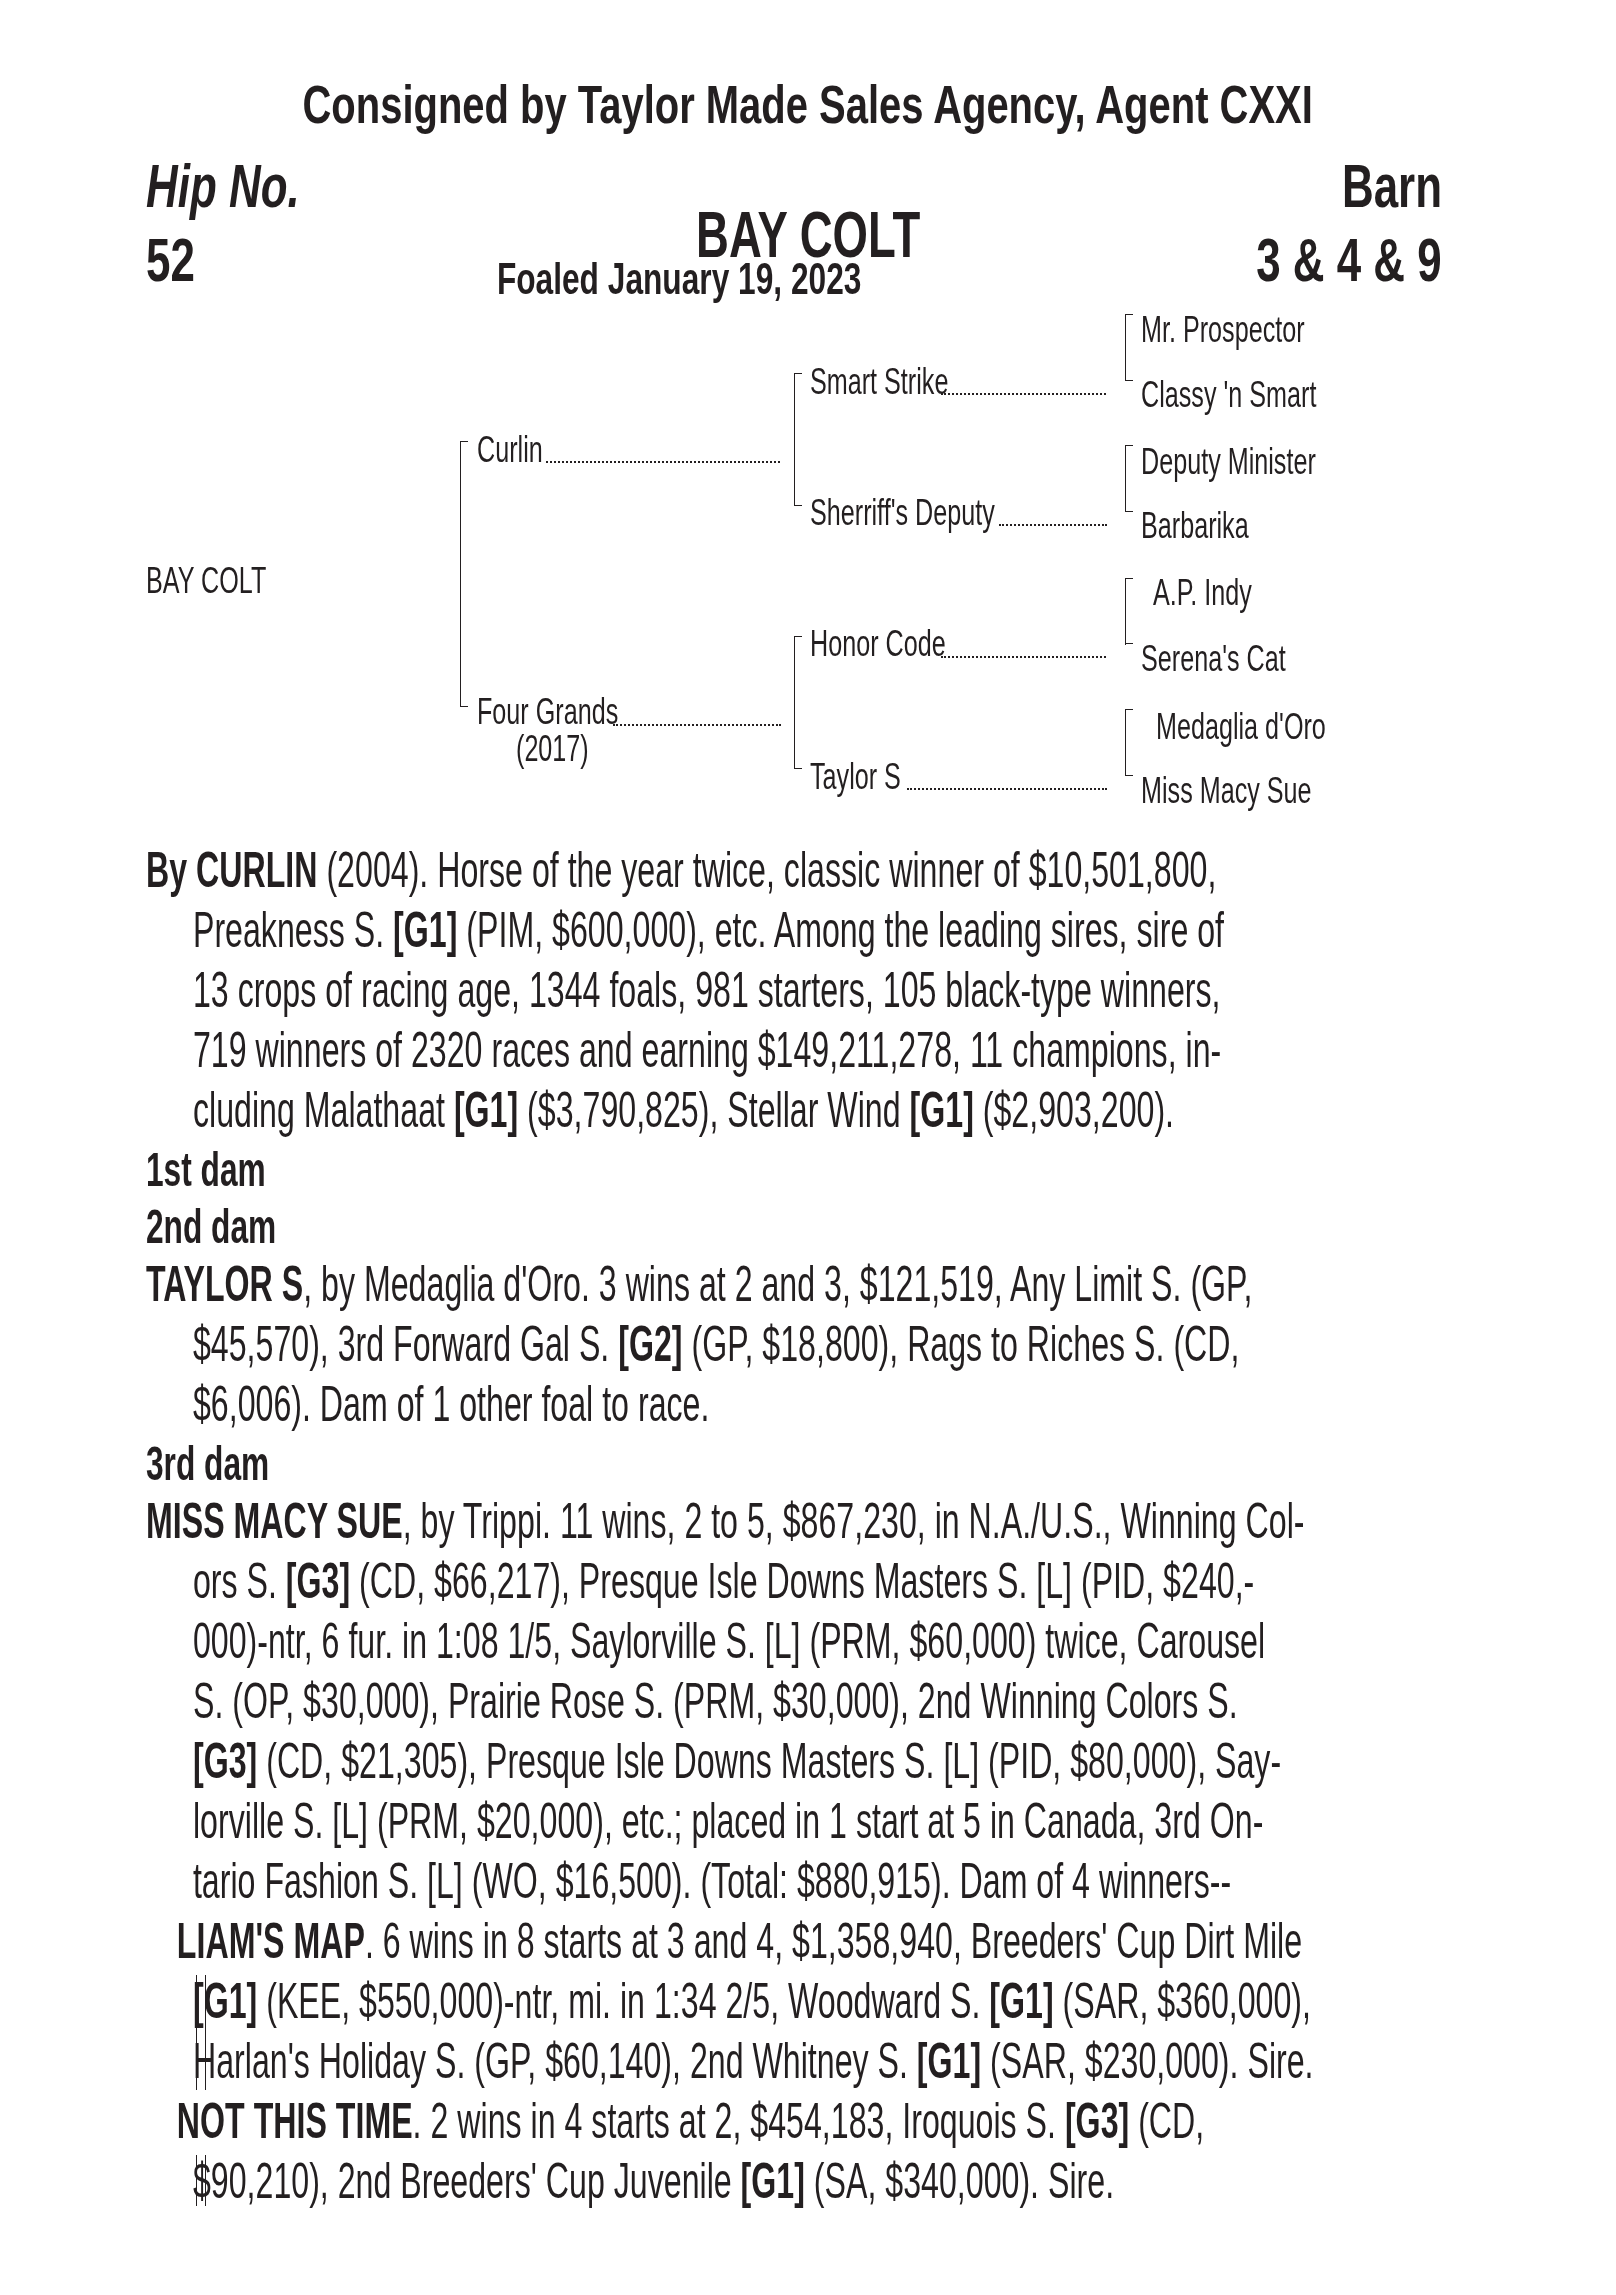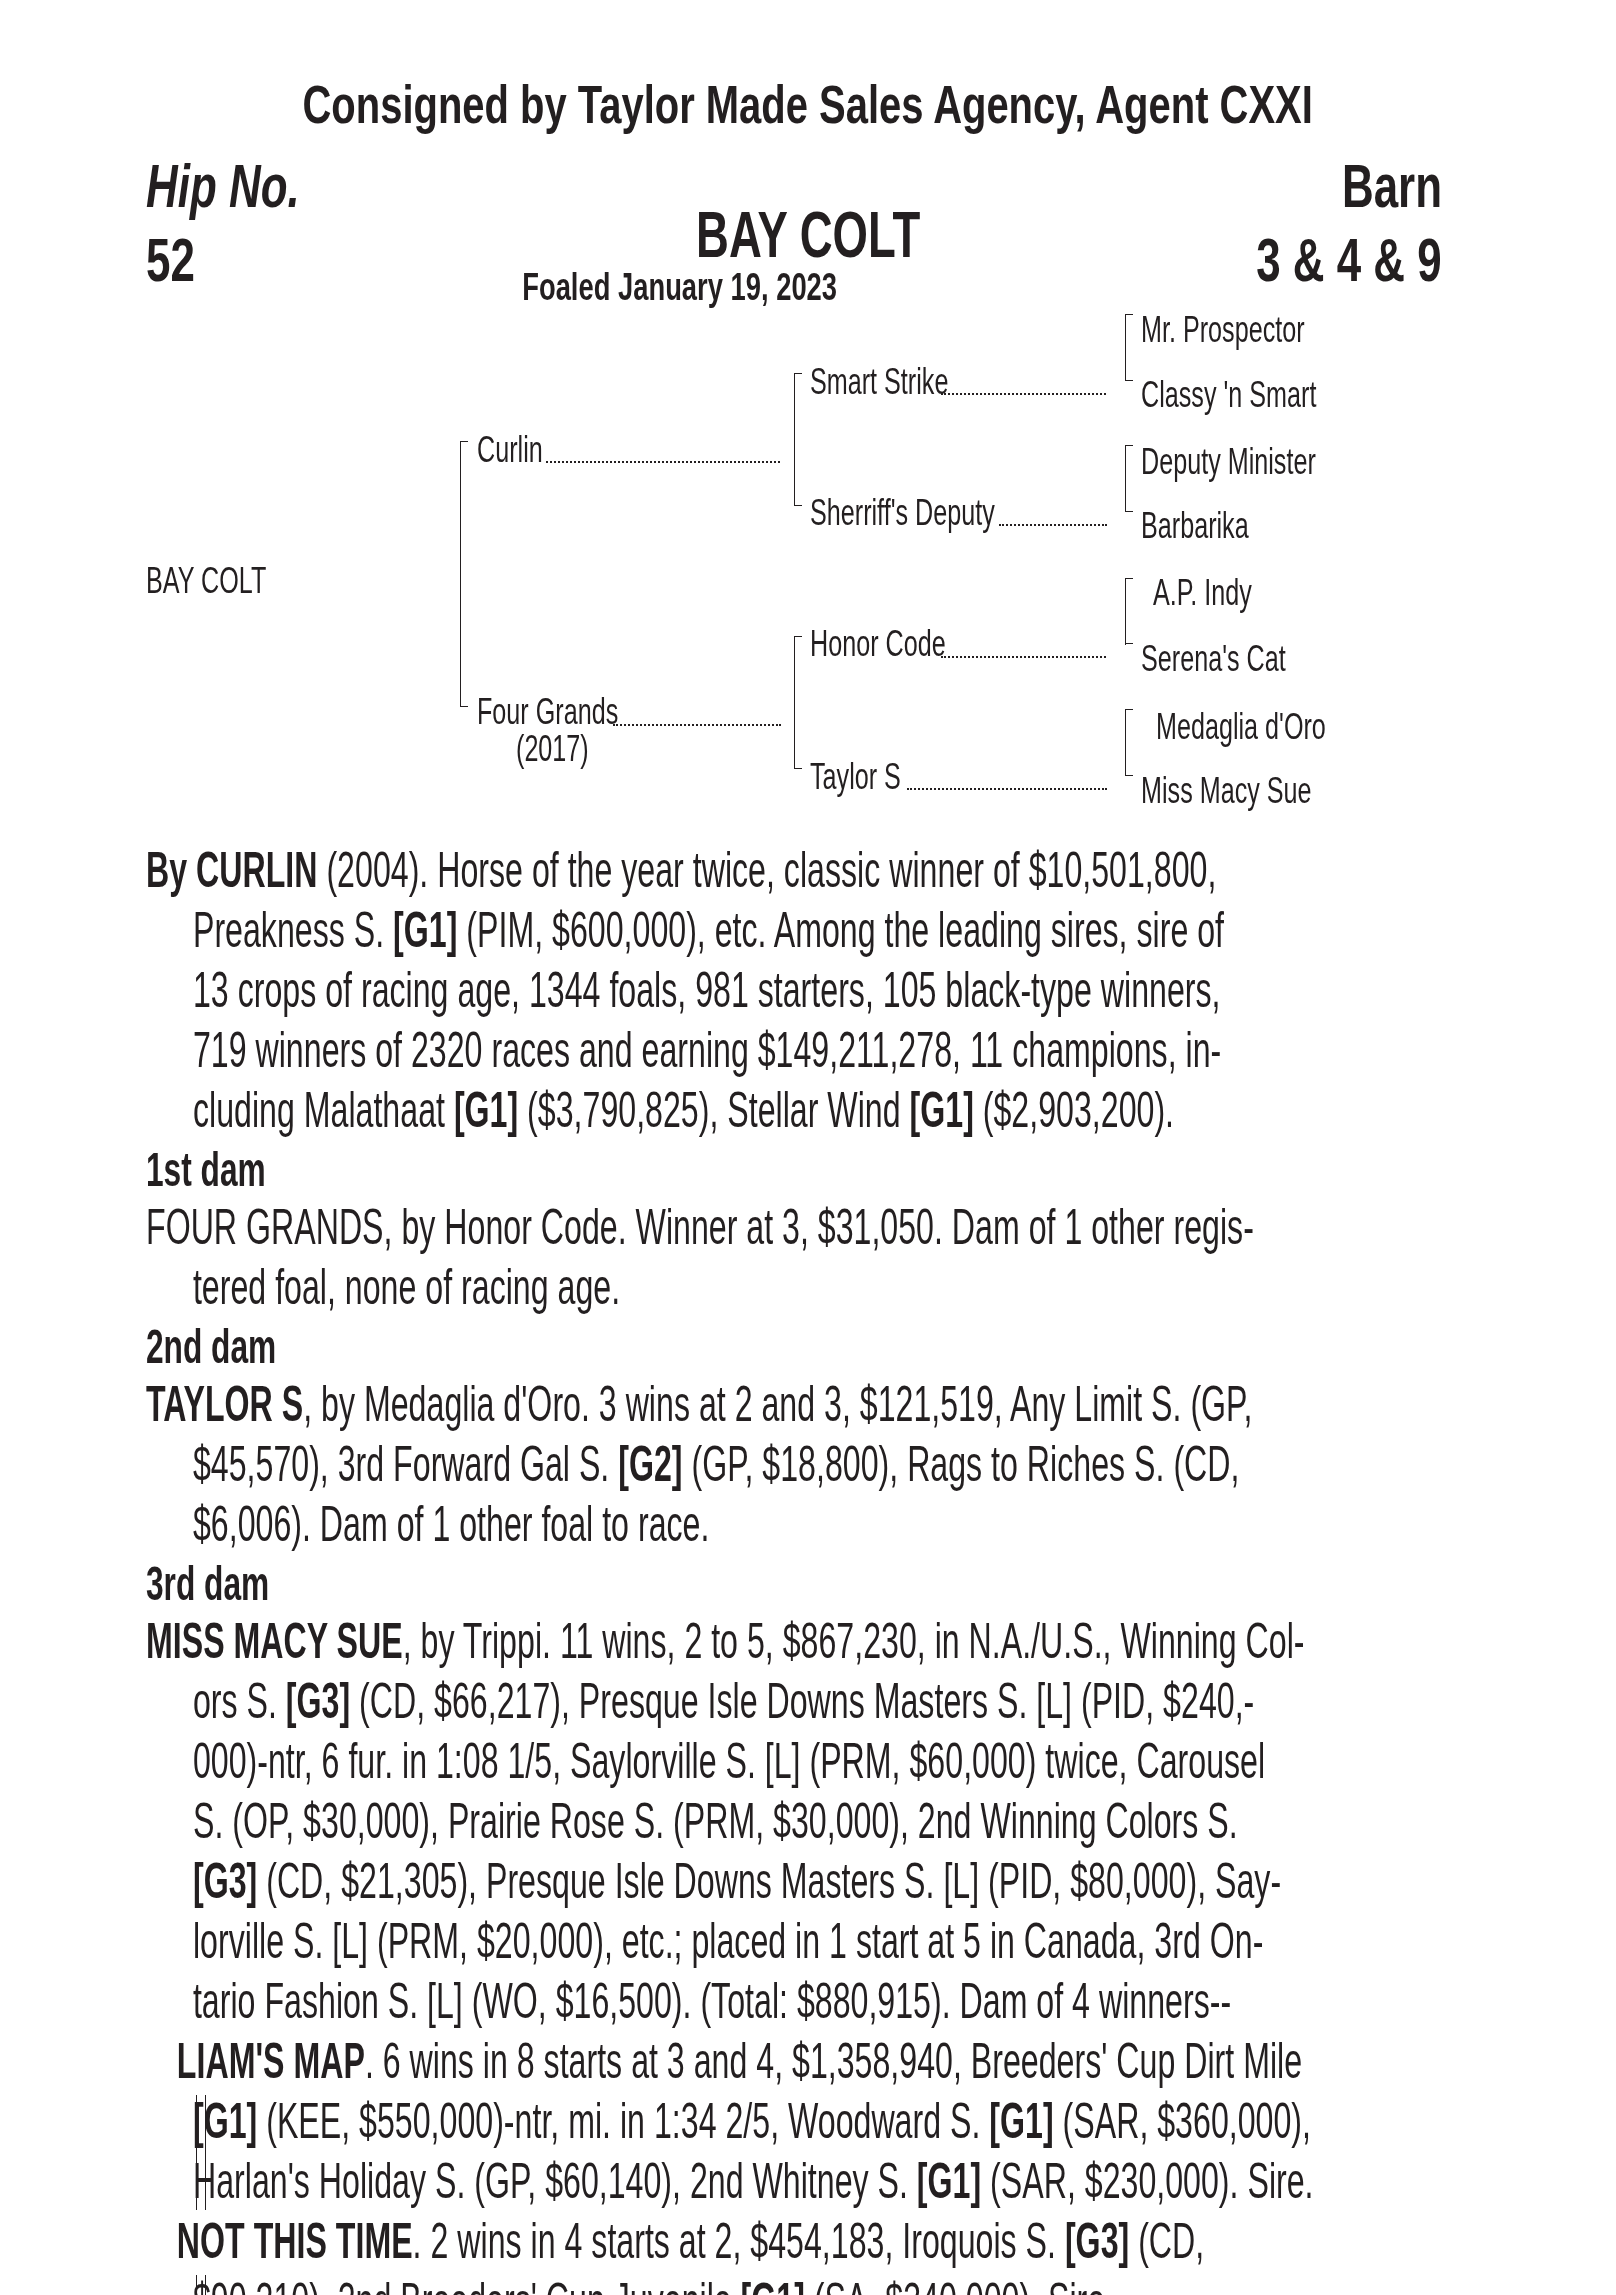--- a/index.html
+++ b/index.html
@@ -10,21 +10,21 @@
   #consigned span{display:inline-block;transform:scaleX(0.74);}
   .hdr{font-weight:bold;font-size:61px;line-height:1;}
   .hdr span{display:inline-block;transform:scaleX(0.72);transform-origin:left top;}
   .hdr.right span{transform-origin:right top;}
   #hip-label{left:146px;top:156px;font-style:italic;}
   #hip-num{left:146px;top:230px;}
   #barn-label{right:174px;top:156px;text-align:left;}
   #barn-num{right:174px;top:230px;text-align:right;}
   #horse-title{left:0;width:1616px;top:197px;text-align:center;font-weight:bold;font-size:65px;}
   #horse-title span{display:inline-block;transform:scaleX(0.7);}
-  #foaled{left:0;width:1359px;top:266px;text-align:center;font-weight:bold;font-size:38px;}
+  #foaled{left:0;width:1359px;top:254px;text-align:center;font-weight:bold;font-size:44px;}
   #foaled span{display:inline-block;transform:scaleX(0.72);}
 
   
   .ped{font-size:37px;line-height:1;}
   .ped span.t{display:inline-block;transform:scaleX(0.68);transform-origin:left top;}
   .dots{position:absolute;border-bottom:2.8px dotted #231f20;height:0;}
   .vline{position:absolute;border-left:1.8px solid #231f20;}
   .tick{position:absolute;border-top:1.8px solid #231f20;width:8.3px;}
 
   
@@ -105,24 +105,20 @@
 
   <div class="para">
     <span class="ln" style="transform:scaleX(0.643)"><b>By CURLIN</b><span> (2004). Horse of the year twice, classic winner of $10,501,800,</span></span>
     <span class="ln i1" style="transform:scaleX(0.643)"><span>Preakness S. </span><b>[G1]</b><span> (PIM, $600,000), etc. Among the leading sires, sire of</span></span>
     <span class="ln i1" style="transform:scaleX(0.643)"><span>13 crops of racing age, 1344 foals, 981 starters, 105 black-type winners,</span></span>
     <span class="ln i1" style="transform:scaleX(0.643)"><span>719 winners of 2320 races and earning $149,211,278, 11 champions, in-</span></span>
     <span class="ln i1" style="transform:scaleX(0.643)"><span>cluding Malathaat </span><b>[G1]</b><span> ($3,790,825), Stellar Wind </span><b>[G1]</b><span> ($2,903,200).</span></span>
   </div>
 
   <span class="head">1st dam</span>
-  <div class="para">
-    <span class="ln" style="transform:scaleX(0.643)">FOUR GRANDS, by Honor Code. Winner at 3, $31,050. Dam of 1 other regis-</span>
-    <span class="ln i1" style="transform:scaleX(0.643)">tered foal, none of racing age.</span>
-  </div>
 
   <span class="head">2nd dam</span>
   <div class="para">
     <span class="ln" style="transform:scaleX(0.643)"><b>TAYLOR S</b><span>, by Medaglia d'Oro. 3 wins at 2 and 3, $121,519, Any Limit S. (GP,</span></span>
     <span class="ln i1" style="transform:scaleX(0.643)"><span>$45,570), 3rd Forward Gal S. </span><b>[G2]</b><span> (GP, $18,800), Rags to Riches S. (CD,</span></span>
     <span class="ln i1" style="transform:scaleX(0.643)">$6,006). Dam of 1 other foal to race.</span>
   </div>
 
   <span class="head">3rd dam</span>
   <div class="para">

